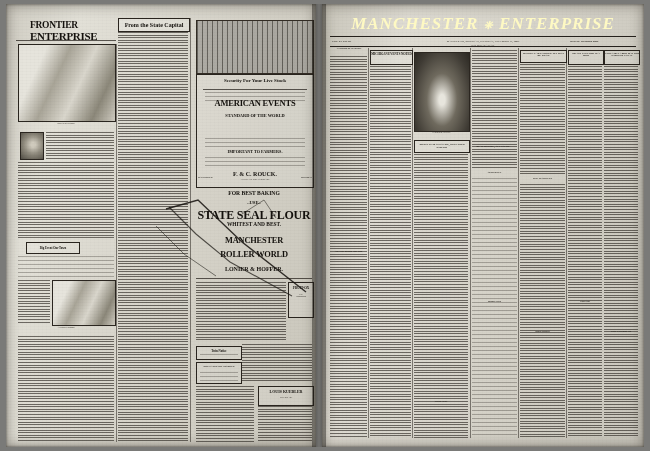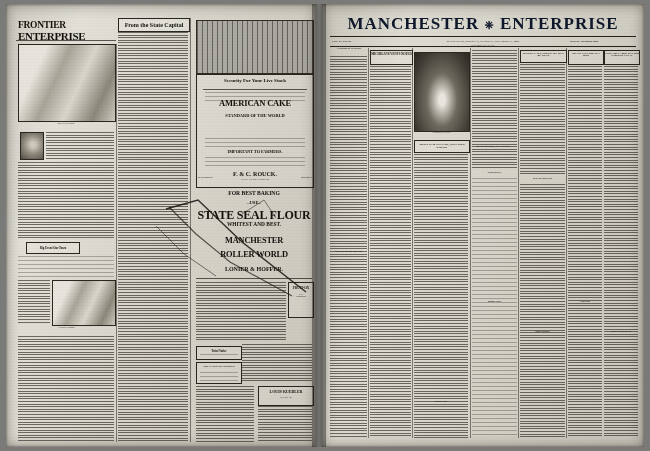--- a/index.html
+++ b/index.html
@@ -32,21 +32,21 @@
   .lines.sparse{background-image:repeating-linear-gradient(180deg,
       rgba(35,30,25,.6) 0 1px, rgba(0,0,0,0) 1px 4px);opacity:.5;}
   .rule{position:absolute;background:#2b2620;height:1px;opacity:.75;}
   .vrule{position:absolute;background:#2b2620;width:1px;opacity:.55;}
   .tiny{font-size:2.4px;line-height:1.15;color:#201d18;text-align:center;}
   .xtiny{font-size:2px;line-height:1.1;color:#231f1a;text-align:center;}
 
   
   #masthead{position:absolute;left:330px;top:14px;width:306px;text-align:center;}
   #masthead .mtitle{font-family:"Liberation Serif",serif;font-weight:bold;
-      font-size:17px;letter-spacing:1px;color:#0f172a;}
+      font-size:17px;letter-spacing:1px;color:#fef9c3;font-style:italic;}
   #masthead .mtitle span.ornament{font-size:11px;vertical-align:middle;}
   .mline{position:absolute;left:330px;width:306px;height:1px;background:#25211c;}
   .mmeta{position:absolute;font-size:2.6px;color:#1c1914;}
 
   
   .box{position:absolute;border:1px solid #2a251f;background:rgba(255,255,255,.10);}
   .box .bt{font-weight:bold;text-align:center;color:#15120e;}
   .cut{position:absolute;background:
       repeating-linear-gradient(135deg,rgba(20,18,14,.55) 0 1px,rgba(255,255,255,.25) 1px 3px);
       border:1px solid #332d25;}
@@ -55,21 +55,21 @@
   .eng{position:absolute;border:1px solid #2b2620;
        background:radial-gradient(circle at 40% 35%,#efeee8 0 18%,#b9b5a9 45%,#8d887c 75%,#6e6a5f 100%);}
   .eng.dark{background:radial-gradient(circle at 55% 45%,#cfcabd 0 12%,#8f8a7d 50%,#514d44 100%);}
   .eng.fig{background:
       linear-gradient(115deg,#e6e4dc 0 22%,#a8a497 40%,#d9d6cc 60%,#8b8779 82%,#cfcbc0 100%);}
 
   
   .ink{position:absolute;pointer-events:none;}
 
   
-  #fcx{position:absolute;left:12px;top:16px;width:96px;}
+  #fcx{position:absolute;left:24px;top:16px;width:96px;}
   #fcx .l1{font-size:9.5px;font-weight:bold;color:#15120e;letter-spacing:-.3px;}
   #fcx .l2{font-size:11px;font-weight:bold;color:#15120e;letter-spacing:-.3px;}
 
   .capital{position:absolute;left:112px;top:17px;width:70px;text-align:center;
       font-size:6px;font-weight:bold;color:#14110d;font-family:"Liberation Serif",serif;}
 
   .adbig{position:absolute;text-align:center;color:#14110d;font-weight:bold;}
 </style>
 </head>
 <body>
@@ -123,21 +123,21 @@
       </div>
     <div class="vrule" style="left:184px;top:14px;height:424px;"></div>
 
     <div class="cut" style="left:190px;top:16px;width:116px;height:52px;background:
         linear-gradient(0deg,rgba(25,22,18,.25) 0 100%),
         repeating-linear-gradient(90deg,rgba(20,18,14,.45) 0 1px,rgba(255,255,255,.18) 1px 5px);"></div>
     <div class="box" style="left:190px;top:70px;width:116px;height:112px;">
       <div class="bt" style="font-size:5px;margin-top:3px;">Security For Your Live Stock</div>
       <div class="rule" style="left:6px;top:14px;width:104px;"></div>
       <div class="lines sparse" style="position:absolute;left:8px;top:17px;width:100px;height:9px;"></div>
-      <div class="bt" style="font-size:8.5px;margin-top:15px;letter-spacing:-.2px;">AMERICAN CAKE</div>
+      <div class="bt" style="font-size:8.5px;margin-top:15px;letter-spacing:-.2px;">AMERICAN EVENTS</div>
       <div class="bt" style="font-size:4.4px;margin-top:5px;">STANDARD OF THE WORLD</div>
       <div class="lines sparse" style="position:absolute;left:8px;top:63px;width:100px;height:9px;"></div>
       <div class="bt" style="font-size:4.2px;position:absolute;left:0;right:0;top:74px;">IMPORTANT TO FARMERS.</div>
       <div class="lines sparse" style="position:absolute;left:8px;top:82px;width:100px;height:12px;"></div>
       <div class="bt" style="font-size:6px;position:absolute;left:0;right:0;top:96px;">F. &amp; C. ROUCK.</div>
       <div class="xtiny" style="position:absolute;left:0;right:0;top:103px;">AT THE EAST SIDE HARDWARE.</div>
     </div>
     <div class="xtiny" style="position:absolute;left:192px;top:172px;width:50px;text-align:left;font-weight:bold;">MANCHESTER.</div>
     <div class="xtiny" style="position:absolute;left:256px;top:172px;width:50px;text-align:right;font-weight:bold;">MICHIGAN</div>
 

